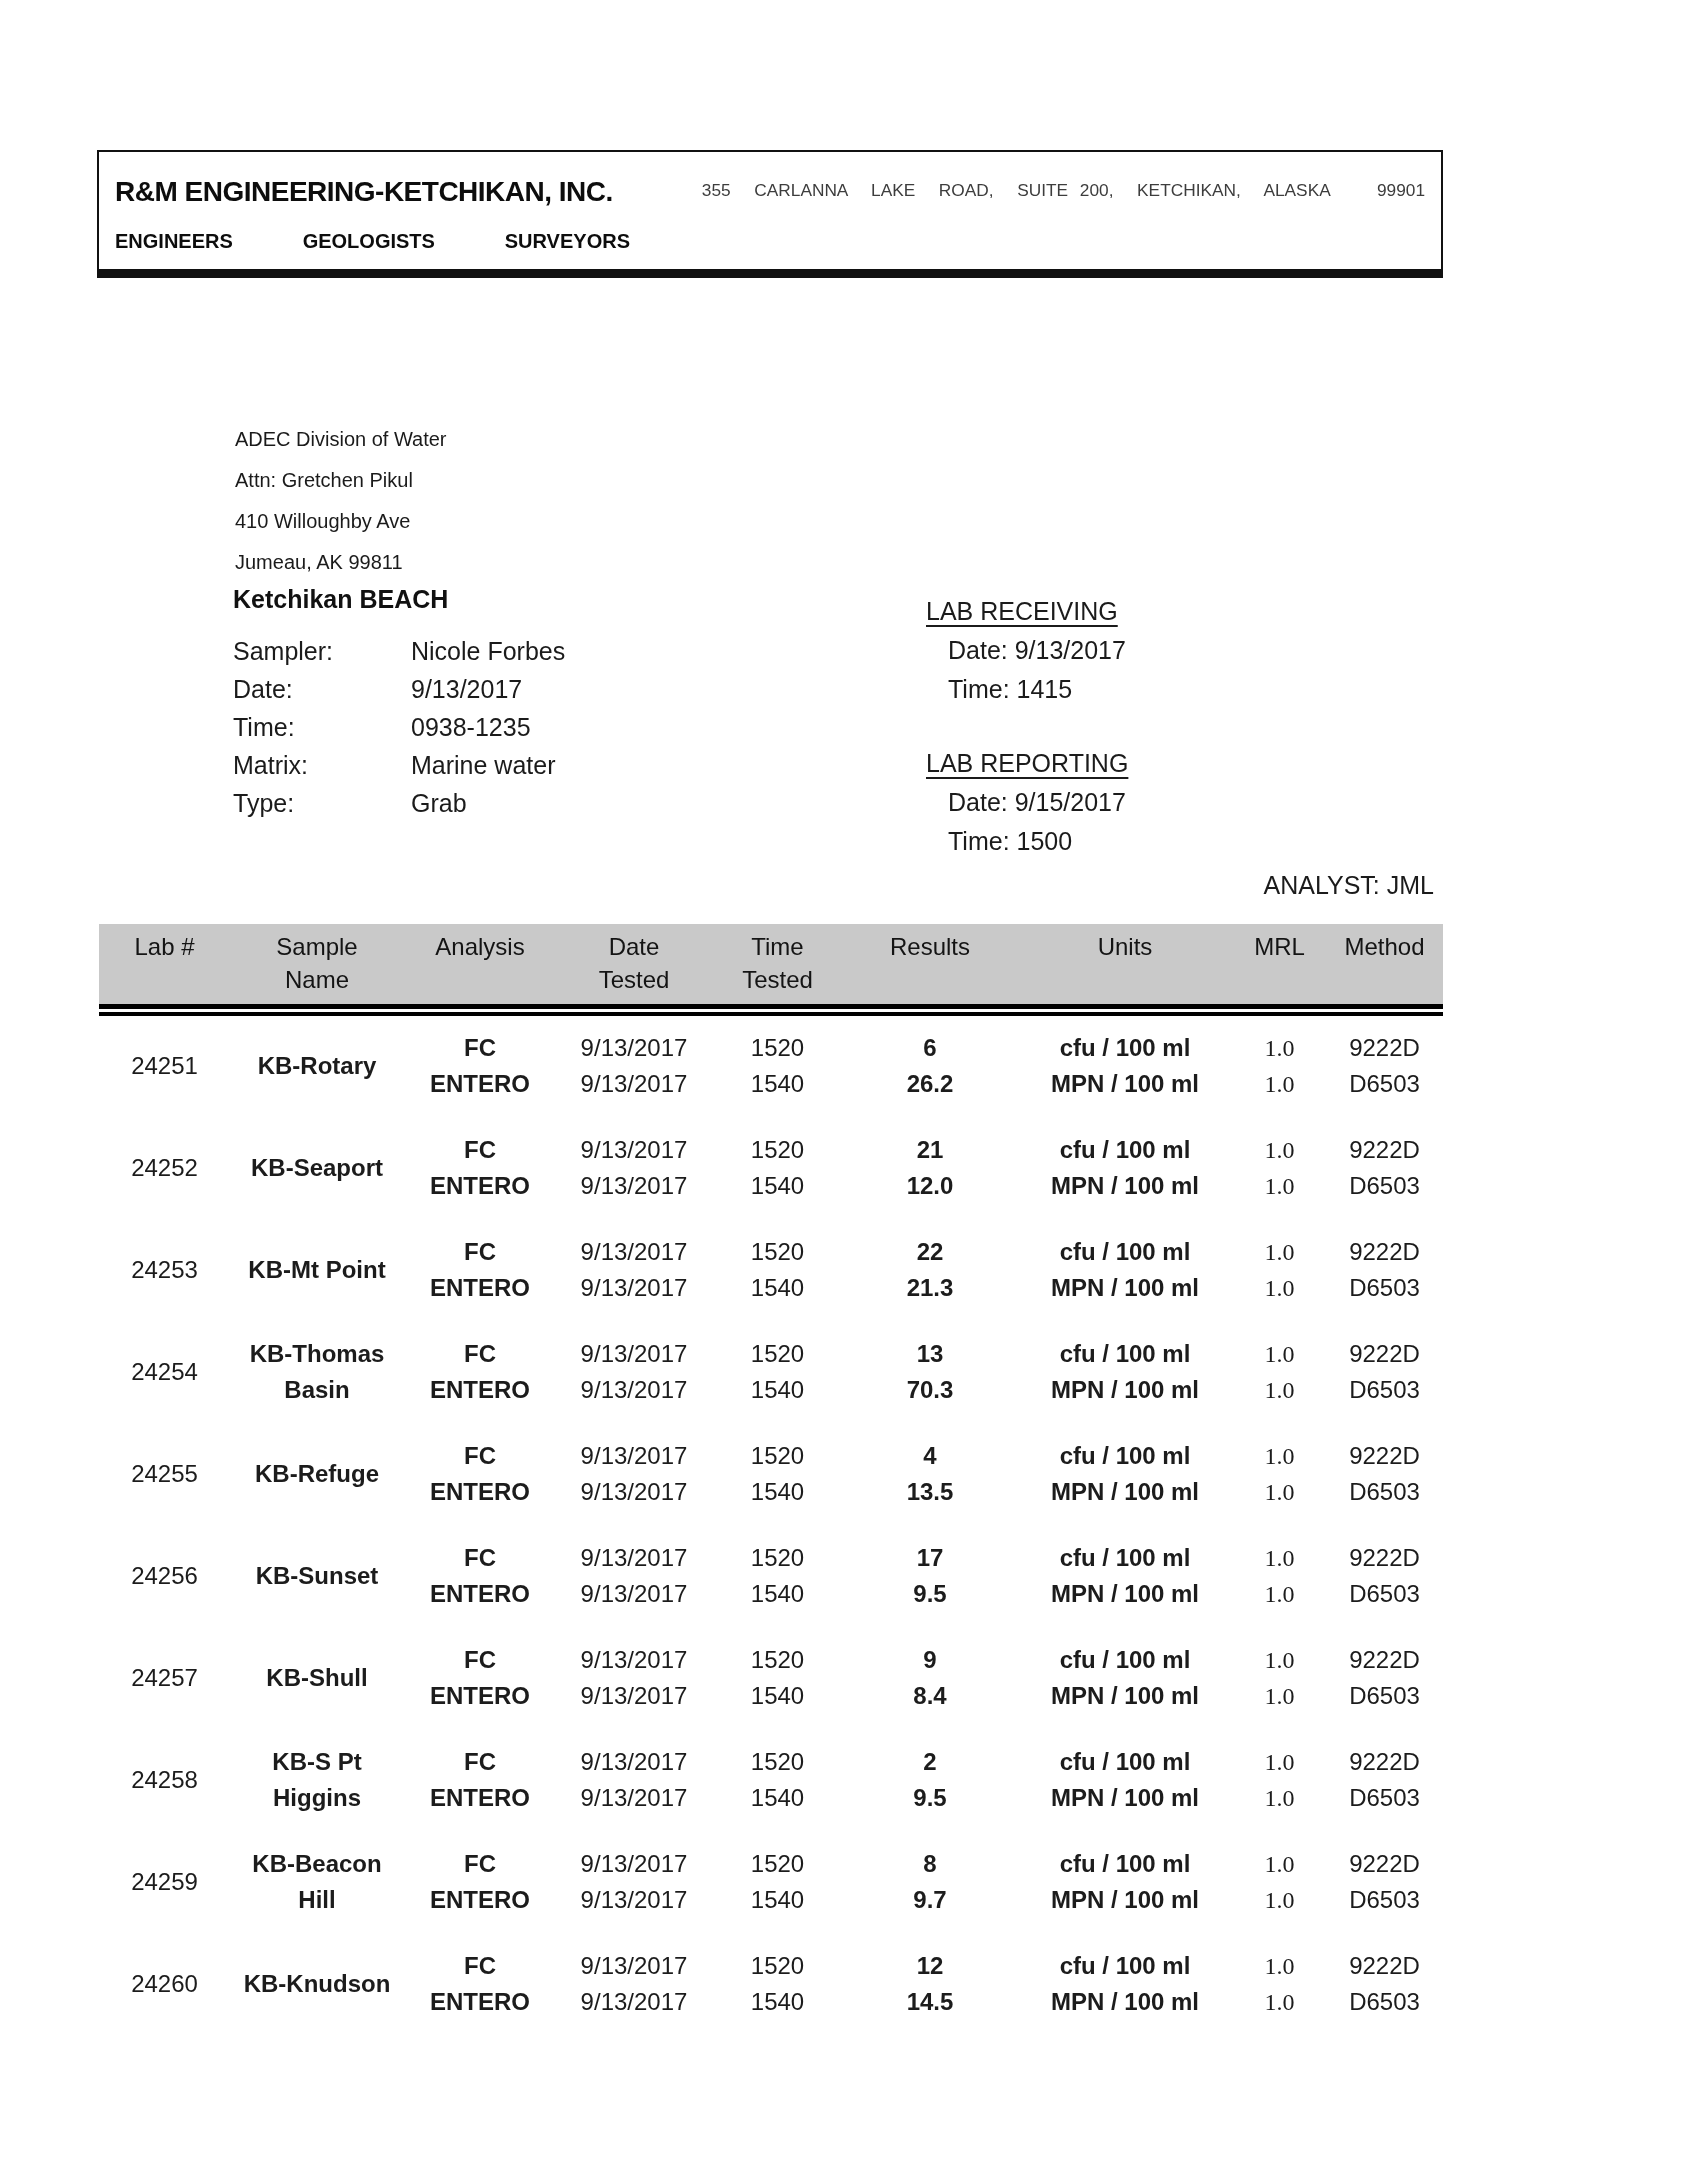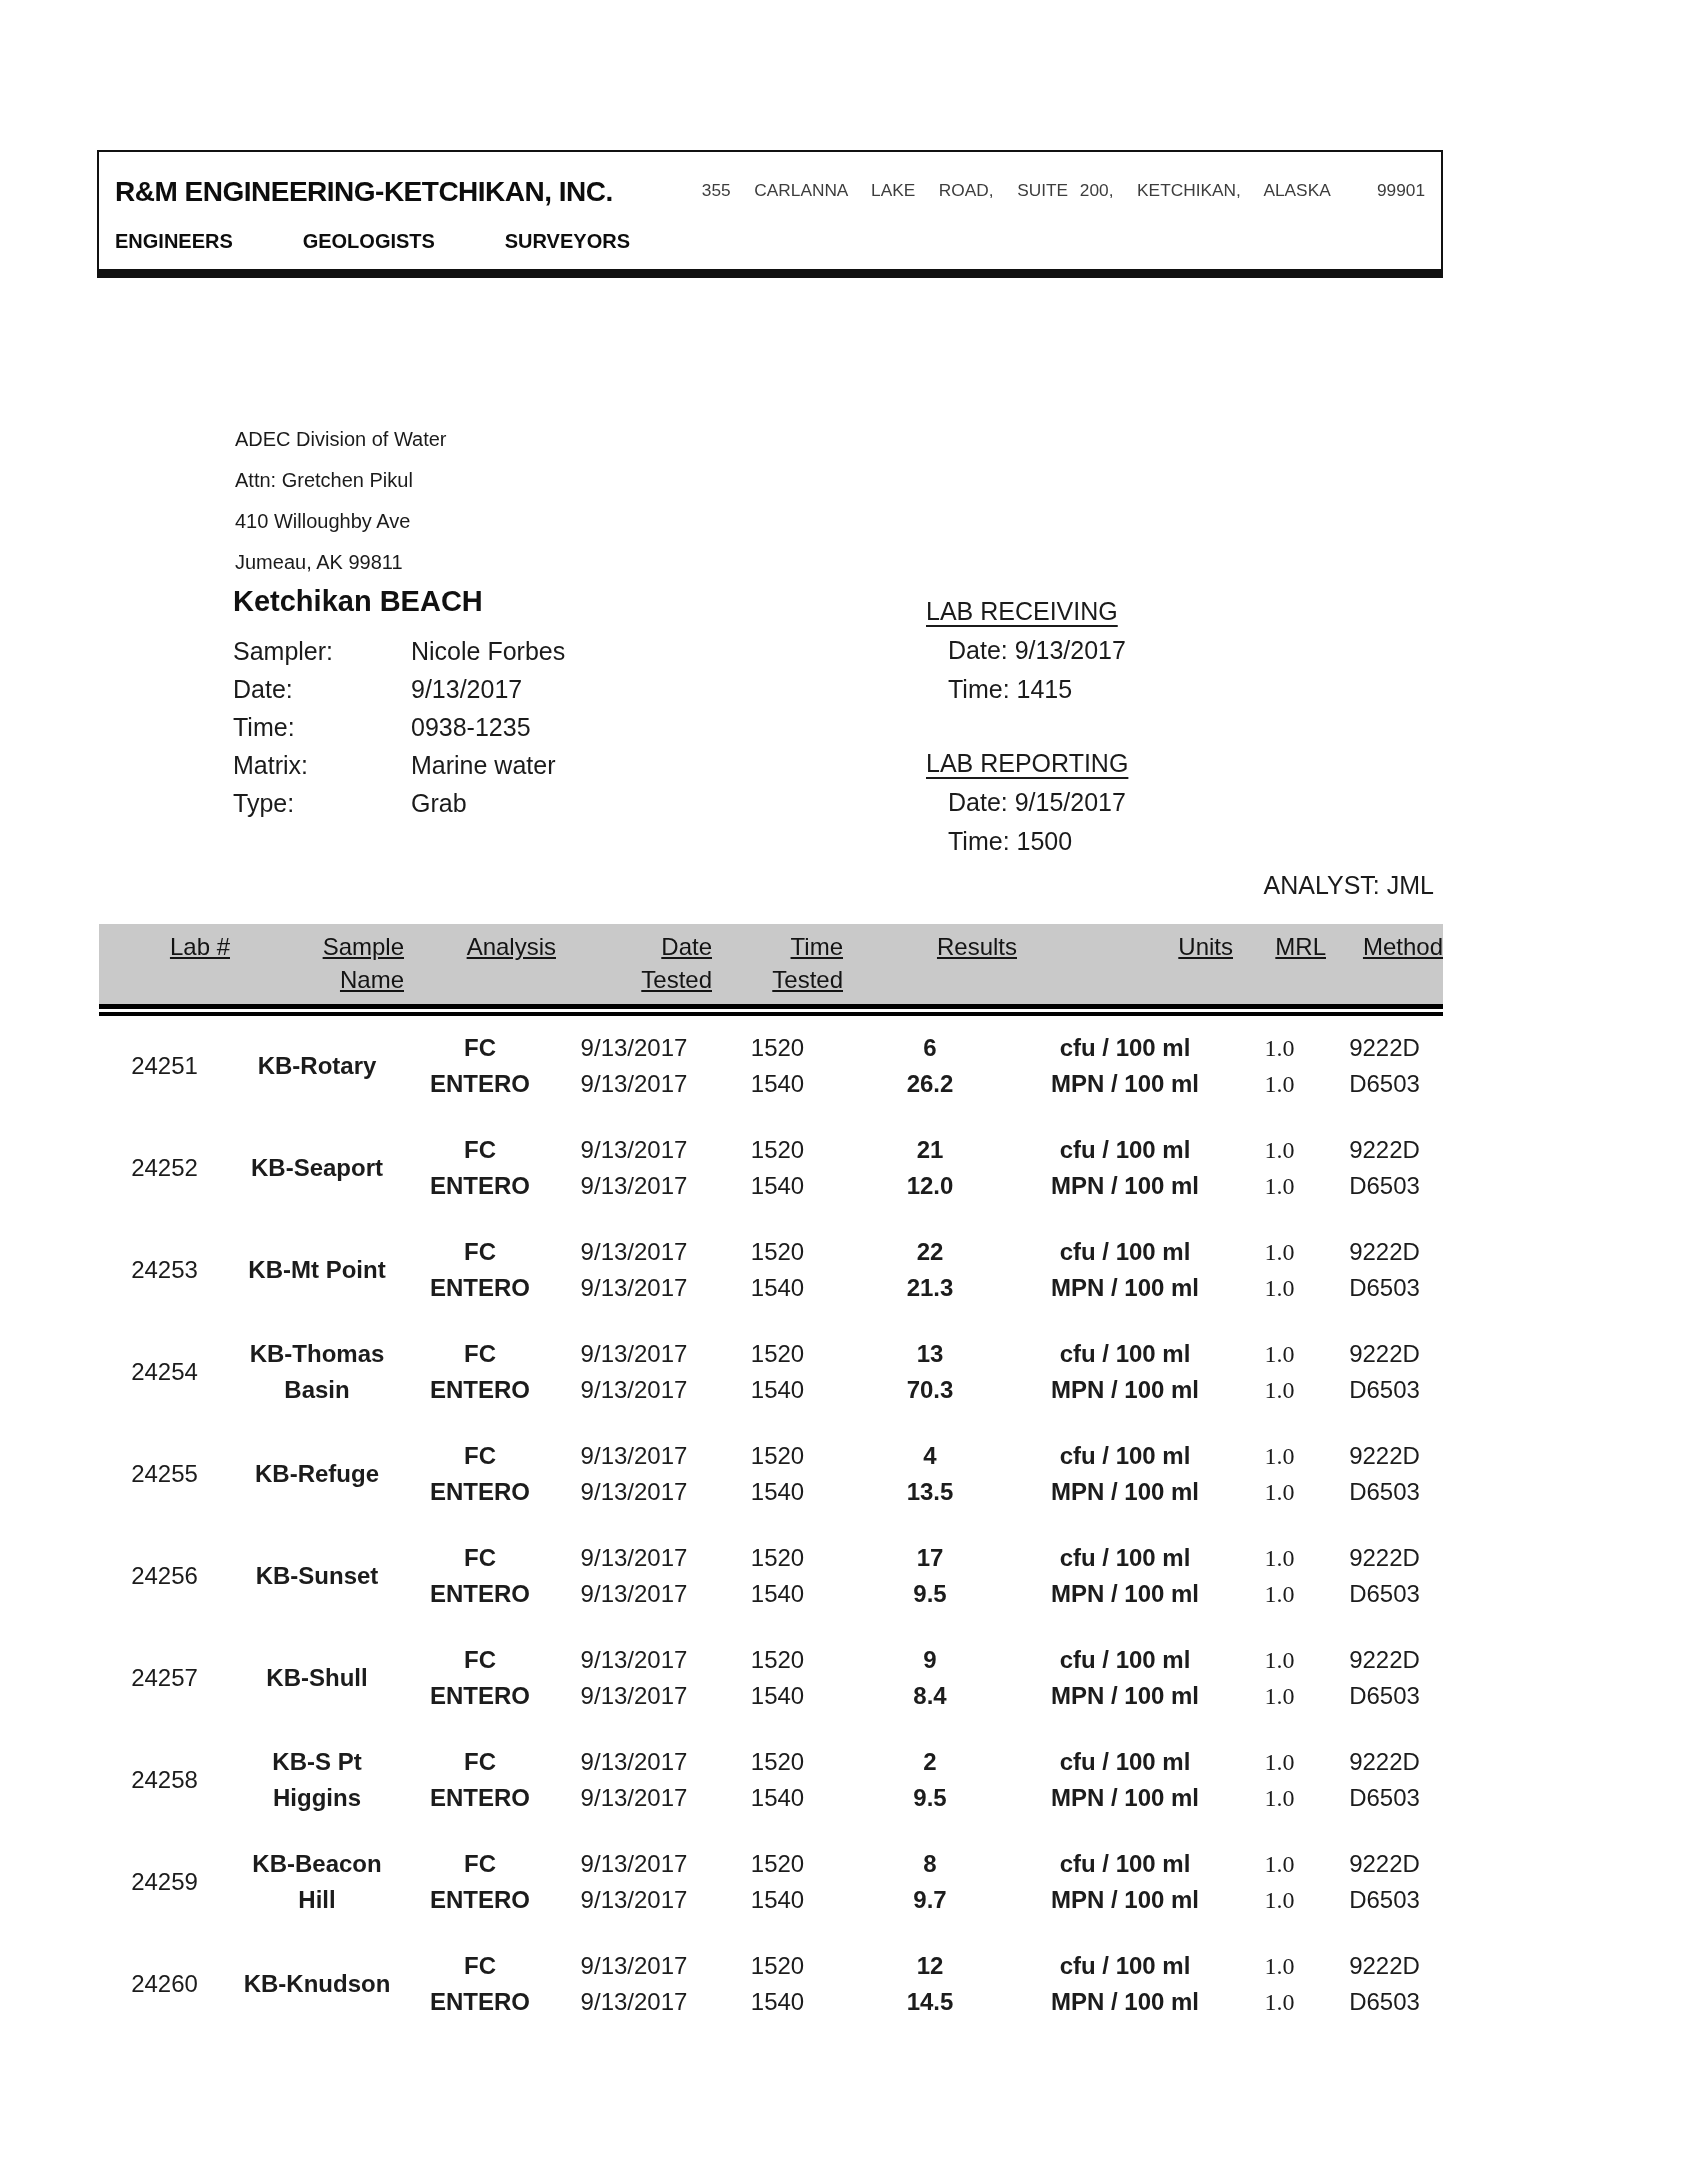--- a/index.html
+++ b/index.html
@@ -89,21 +89,21 @@
     font-size:20px;
     line-height:41px;
     color:#1b1b1b;
     margin-top:23px;
   }
 
   
   .sample-title{
     position:absolute;
     left:233px; top:585px;
-    font-size:29px;
+    font-size:25px;
     font-weight:bold;
     color:#111;
   }
   .sample-fields{
     position:absolute;
     left:233px; top:632px;
     font-size:25px;
     line-height:38px;
   }
   .sample-row{display:flex;}
@@ -134,26 +134,25 @@
   }
   .tgrid{
     display:grid;
     grid-template-columns:131px 174px 152px 156px 131px 174px 216px 93px 117px;
   }
   .thead{
     background:#c9c9c9;
     padding:6px 0 8px 0;
   }
   .th{
-    text-align:right;
+    text-align:center;
     font-size:24px;
     line-height:33px;
     white-space:pre-line;
     color:#141414;
-    text-decoration:underline;
   }
   .dblrule{
     height:3px;
     background:#fff;
     border-top:5px solid #000;
     border-bottom:4px solid #000;
   }
   .tbody{margin-top:14px;}
   .tgroup{margin-bottom:30px;}
   .c{

